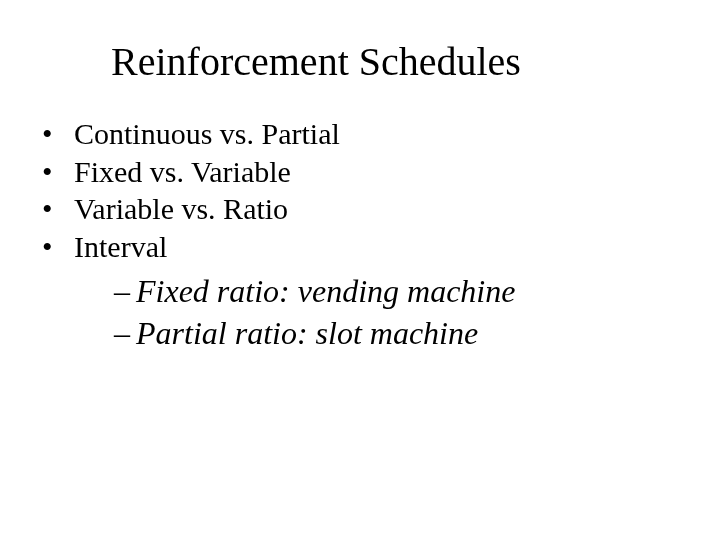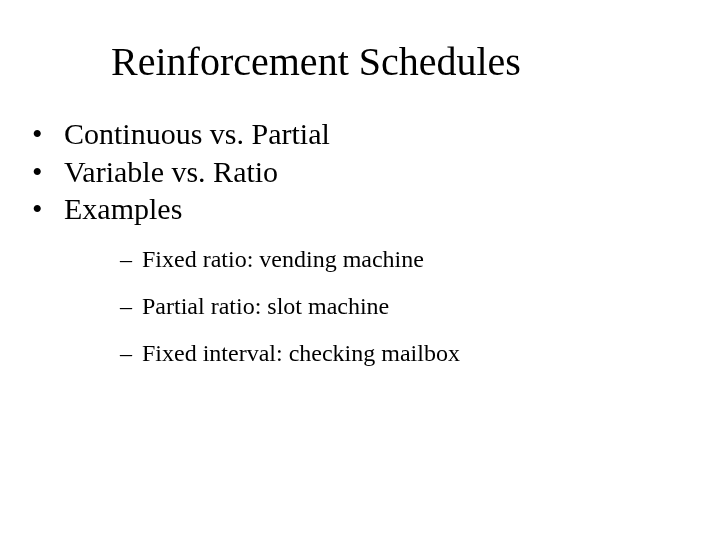--- a/index.html
+++ b/index.html
@@ -18,21 +18,21 @@
     box-sizing: border-box;
   }
   .title {
     font-size: 40px;
     text-align: center;
     padding-top: 38px;
     padding-bottom: 30px;
     font-weight: normal;
   }
   .body {
-    padding-left: 32px;
+    padding-left: 42px;
   }
   ul.level1 {
     list-style: none;
     margin: 0;
     padding: 0;
   }
   ul.level1 > li {
     font-size: 30px;
     line-height: 1.25;
     position: relative;
@@ -44,45 +44,46 @@
     position: absolute;
     left: 0;
     top: 0;
   }
   ul.level2 {
     list-style: none;
     margin: 6px 0 0 0;
     padding: 0 0 0 40px;
   }
   ul.level2 > li {
-    font-size: 24px;
+    font-size: 32px;
     line-height: 1.3;
     position: relative;
     padding-left: 22px;
-    margin: 16px;
+    margin: 0;
+    font-style: italic;
   }
   ul.level2 > li::before {
     content: "–";
     position: absolute;
     left: 0;
     top: 0;
   }
 </style>
 </head>
 <body>
 
 <div class="slide">
   <div class="title">Reinforcement Schedules</div>
   <div class="body">
     <ul class="level1">
       <li><span>Continuous vs. Partial</span></li>
+      <li><span>Fixed vs. Variable</span></li>
       <li><span>Variable vs. Ratio</span></li>
       <li>
-        <span>Examples</span>
+        <span>Interval</span>
         <ul class="level2">
           <li><span>Fixed ratio: vending machine</span></li>
           <li><span>Partial ratio: slot machine</span></li>
-          <li><span>Fixed interval:  checking mailbox</span></li>
         </ul>
       </li>
     </ul>
   </div>
 </div>
 
 </body></html>

